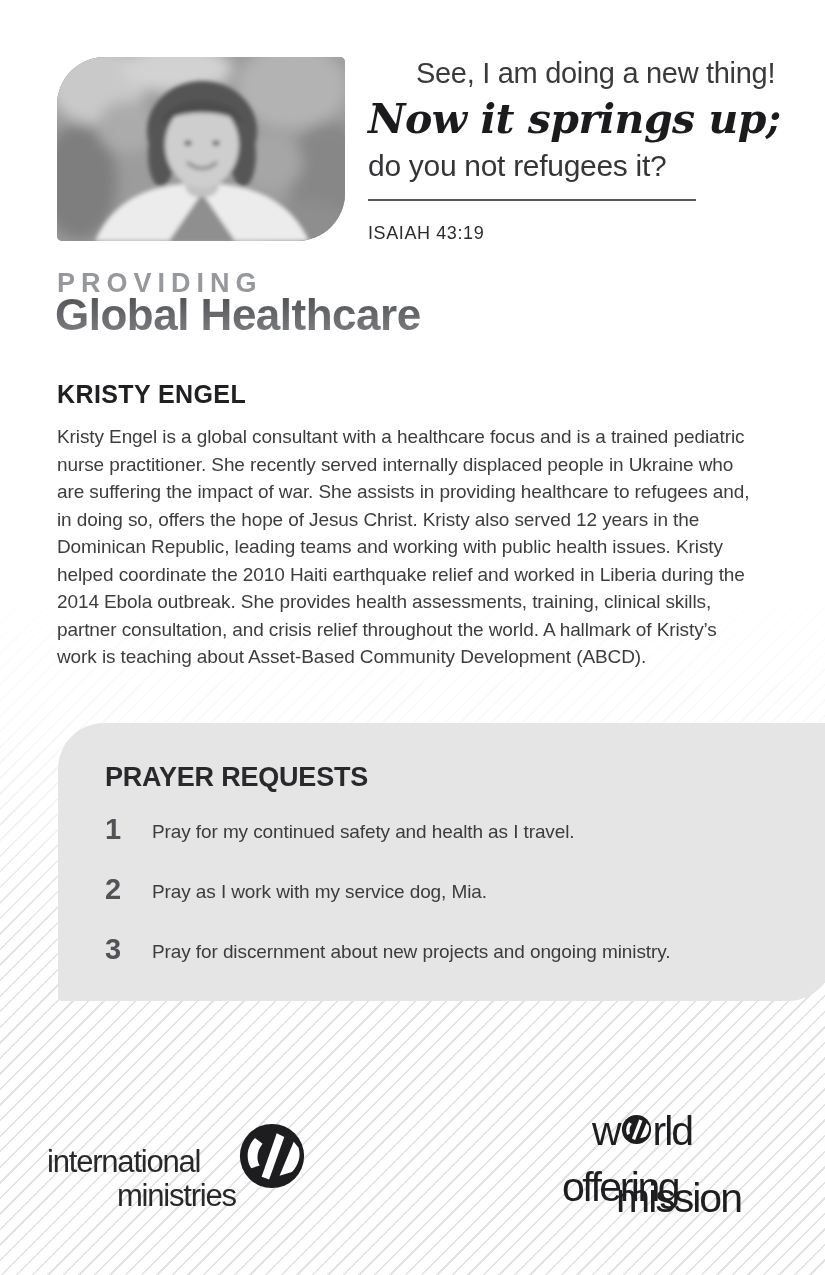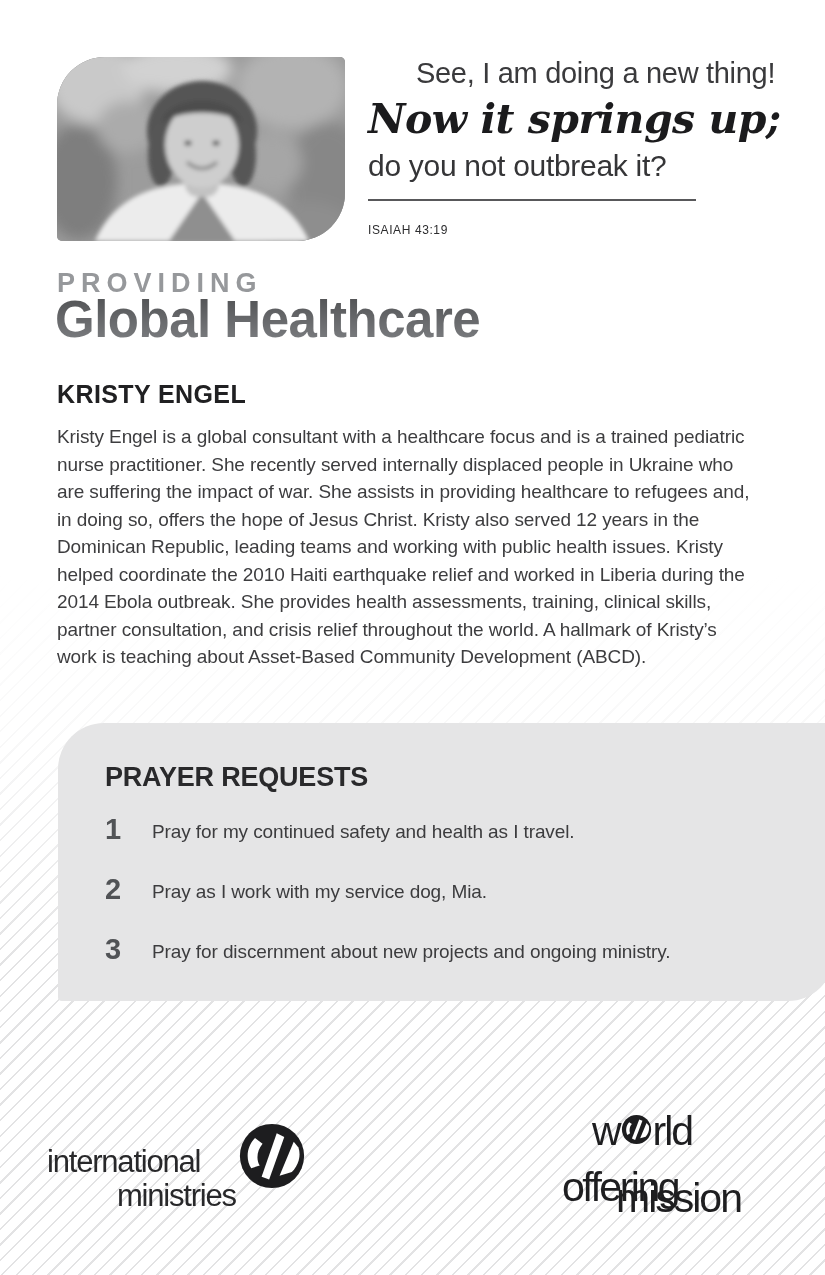--- a/index.html
+++ b/index.html
@@ -23,29 +23,29 @@
   }
   .photo svg{display:block;}
 
   
   .quote{position:absolute;left:368px;top:56px;width:445px;}
   .quote-l1{font-size:29px;line-height:34px;color:#3a3a3c;letter-spacing:-0.3px;margin-left:48px;}
   .quote-l2{font-family:"DejaVu Serif",serif;font-style:italic;font-weight:700;
             font-size:41px;line-height:48px;color:#1b1b1d;margin-top:5px;letter-spacing:-0.5px;}
   .quote-l3{font-size:30px;line-height:36px;color:#353537;margin-top:5px;letter-spacing:-0.3px;}
   .quote-rule{width:328px;height:2px;background:#58585a;margin-top:15px;}
-  .quote-cite{font-size:12px;color:#2c2c2e;letter-spacing:0.6px;margin-top:22px;font-weight:500;}
+  .quote-cite{font-size:18px;color:#2c2c2e;letter-spacing:0.6px;margin-top:22px;font-weight:500;}
 
   
   .eyebrow{
     position:absolute;left:57px;top:268px;font-size:27px;font-weight:700;
     letter-spacing:6px;color:#96989b;
   }
   .big-title{
-    position:absolute;left:55px;top:290px;font-size:51px;font-weight:700;
+    position:absolute;left:55px;top:290px;font-size:44px;font-weight:700;
     letter-spacing:-0.5px;color:#595a5d;
   }
   @supports ((-webkit-background-clip:text) or (background-clip:text)){
     .big-title{
       background:linear-gradient(180deg,#4c4d4f 0%,#828487 100%);
       -webkit-background-clip:text;background-clip:text;color:transparent;
     }
   }
   .person-name{
     position:absolute;left:57px;top:380px;font-size:25px;font-weight:800;
@@ -130,21 +130,21 @@
           <ellipse cx="131" cy="86" rx="3.6" ry="2.6" fill="#5c5c5c"></ellipse>
           <ellipse cx="159" cy="86" rx="3.6" ry="2.6" fill="#5c5c5c"></ellipse>
           <path d="M131,106 Q145,117 159,106" stroke="#8d8d8d" stroke-width="3.5" fill="none" stroke-linecap="round"></path>
         </g>
       </svg>
     </div>
 
     <div class="quote">
       <div class="quote-l1">See, I am doing a new thing!</div>
       <div class="quote-l2">Now it springs up;</div>
-      <div class="quote-l3">do you not outbreak it?</div>
+      <div class="quote-l3">do you not refugees it?</div>
       <div class="quote-rule"></div>
       <div class="quote-cite">ISAIAH 43:19</div>
     </div>
 
     <div class="eyebrow">PROVIDING</div>
     <div class="big-title">Global Healthcare</div>
 
     <div class="person-name">KRISTY ENGEL</div>
     <div class="bio">Kristy Engel is a global consultant with a healthcare focus and is a trained pediatric nurse practitioner. She recently served internally displaced people in Ukraine who are suffering the impact of war. She assists in providing healthcare to refugees and, in doing so, offers the hope of Jesus Christ. Kristy also served 12 years in the Dominican Republic, leading teams and working with public health issues. Kristy helped coordinate the 2010 Haiti earthquake relief and worked in Liberia during the 2014 Ebola outbreak. She provides health assessments, training, clinical skills, partner consultation, and crisis relief throughout the world. A hallmark of Kristy’s work is teaching about Asset-Based Community Development (ABCD).</div>
 

